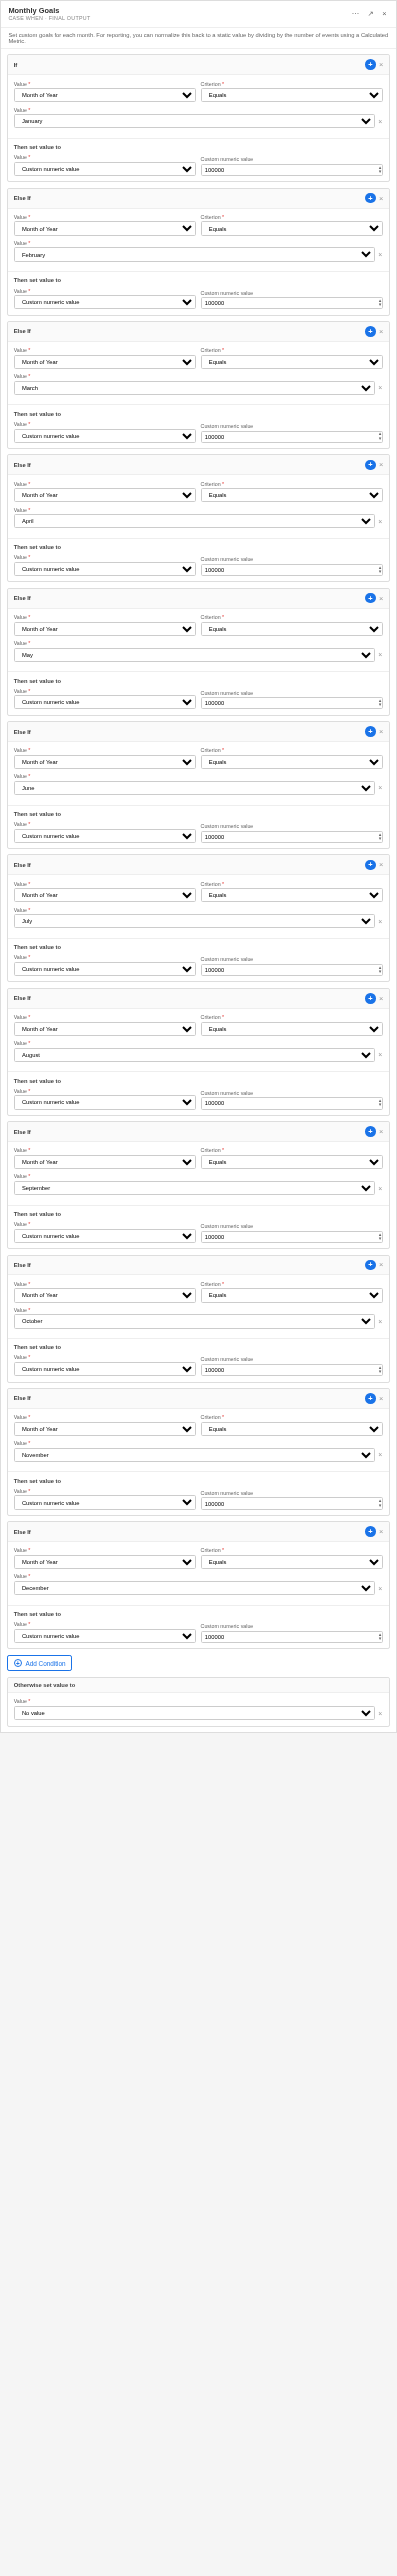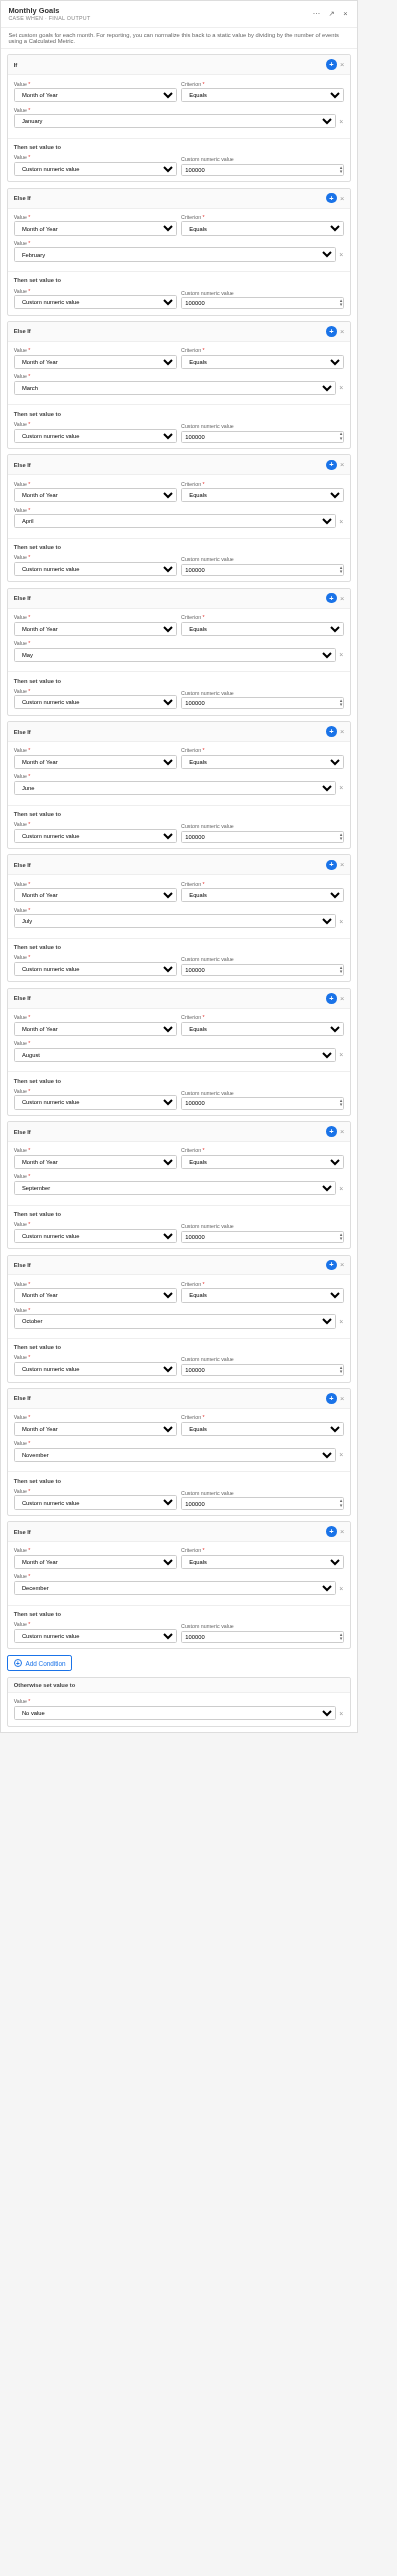--- a/index.html
+++ b/index.html
@@ -7,21 +7,21 @@
       font-family: -apple-system, BlinkMacSystemFont, 'Segoe UI', sans-serif;
       font-size: 6.4px;
       background: #f5f5f5;
       color: #333;
       width: 397px;
     }
     .panel {
       background: #fff;
       border: 0.5px solid #ddd;
       margin: 0;
-      width: 358px;
+      width: 397px;
     }
     .panel-header {
       display: flex;
       align-items: center;
       justify-content: space-between;
       padding: 5.3px 7.4px;
       border-bottom: 0.5px solid #eee;
     }
     .panel-title {
       font-size: 7.4px;

